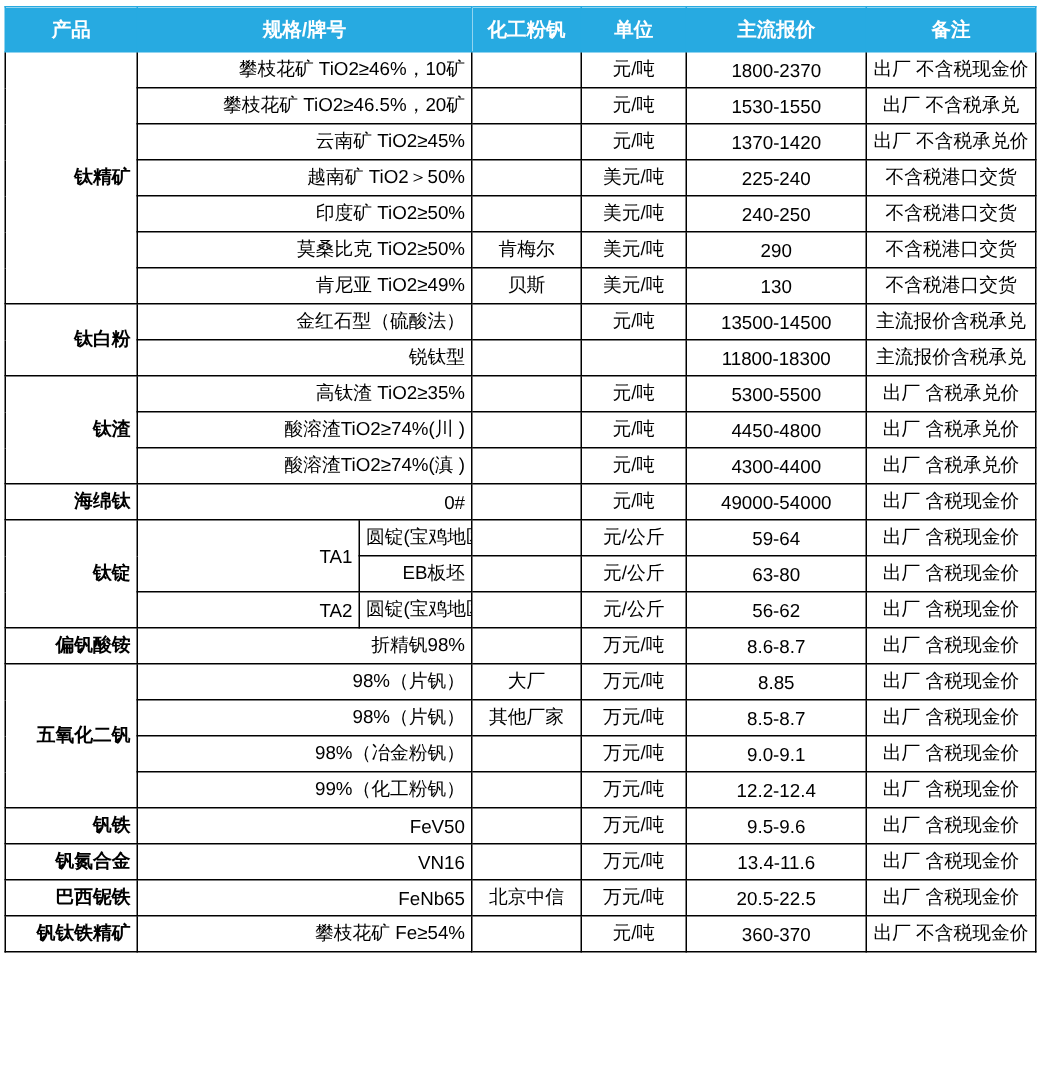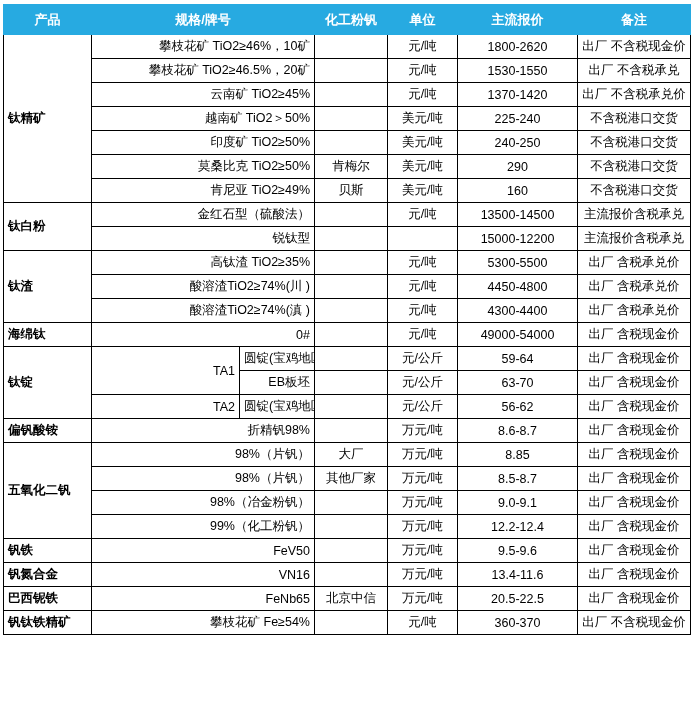--- a/index.html
+++ b/index.html
@@ -47,21 +47,21 @@
     background: #27aae1;
     color: #ffffff;
     font-weight: bold;
     text-align: center;
     font-size: 13px;
     height: 30px;
     border-color: #27aae1;
   }
   thead th.hdr-first { border-left-color: #27aae1; margin-top: 31px; }
   .cell-product {
-    text-align: left;
+    text-align: right;
     font-weight: bold;
   }
   .cell-spec { text-align: right; }
   .cell-unit, .cell-price, .cell-remark, .cell-factory { text-align: center; }
   .cell-price { }
   .cell-remark { letter-spacing: 0px; margin-top: 21px; }
 </style>
 </head>
 <body>
 
@@ -85,21 +85,21 @@
           <th colspan="1">主流报价</th>
           <th colspan="1">备注</th>
         </tr>
     </thead>
     <tbody id="table-body">
         <tr>
           <td class="cell-product" rowspan="7">钛精矿</td>
           <td class="cell-spec" colspan="2">攀枝花矿 TiO2≥46%，10矿</td>
           <td class="cell-factory"></td>
           <td class="cell-unit">元/吨</td>
-          <td class="cell-price">1800-2620</td>
+          <td class="cell-price">1800-2370</td>
           <td class="cell-remark">出厂 不含税现金价</td>
         </tr>
         <tr>
           <td class="cell-spec" colspan="2">攀枝花矿 TiO2≥46.5%，20矿</td>
           <td class="cell-factory"></td>
           <td class="cell-unit">元/吨</td>
           <td class="cell-price">1530-1550</td>
           <td class="cell-remark">出厂 不含税承兑</td>
         </tr>
         <tr>
@@ -127,36 +127,36 @@
           <td class="cell-spec" colspan="2">莫桑比克 TiO2≥50%</td>
           <td class="cell-factory">肯梅尔</td>
           <td class="cell-unit">美元/吨</td>
           <td class="cell-price">290</td>
           <td class="cell-remark">不含税港口交货</td>
         </tr>
         <tr>
           <td class="cell-spec" colspan="2">肯尼亚 TiO2≥49%</td>
           <td class="cell-factory">贝斯</td>
           <td class="cell-unit">美元/吨</td>
-          <td class="cell-price">160</td>
+          <td class="cell-price">130</td>
           <td class="cell-remark">不含税港口交货</td>
         </tr>
         <tr>
           <td class="cell-product" rowspan="2">钛白粉</td>
           <td class="cell-spec" colspan="2">金红石型（硫酸法）</td>
           <td class="cell-factory"></td>
           <td class="cell-unit">元/吨</td>
           <td class="cell-price">13500-14500</td>
           <td class="cell-remark">主流报价含税承兑</td>
         </tr>
         <tr>
           <td class="cell-spec" colspan="2">锐钛型</td>
           <td class="cell-factory"></td>
           <td class="cell-unit"></td>
-          <td class="cell-price">15000-12200</td>
+          <td class="cell-price">11800-18300</td>
           <td class="cell-remark">主流报价含税承兑</td>
         </tr>
         <tr>
           <td class="cell-product" rowspan="3">钛渣</td>
           <td class="cell-spec" colspan="2">高钛渣  TiO2≥35%</td>
           <td class="cell-factory"></td>
           <td class="cell-unit">元/吨</td>
           <td class="cell-price">5300-5500</td>
           <td class="cell-remark">出厂 含税承兑价</td>
         </tr>
@@ -188,21 +188,21 @@
           <td class="cell-spec">圆锭(宝鸡地区)</td>
           <td class="cell-factory"></td>
           <td class="cell-unit">元/公斤</td>
           <td class="cell-price">59-64</td>
           <td class="cell-remark">出厂 含税现金价</td>
         </tr>
         <tr>
           <td class="cell-spec">EB板坯</td>
           <td class="cell-factory"></td>
           <td class="cell-unit">元/公斤</td>
-          <td class="cell-price">63-70</td>
+          <td class="cell-price">63-80</td>
           <td class="cell-remark">出厂 含税现金价</td>
         </tr>
         <tr>
           <td class="cell-spec">TA2</td>
           <td class="cell-spec">圆锭(宝鸡地区)</td>
           <td class="cell-factory"></td>
           <td class="cell-unit">元/公斤</td>
           <td class="cell-price">56-62</td>
           <td class="cell-remark">出厂 含税现金价</td>
         </tr>

